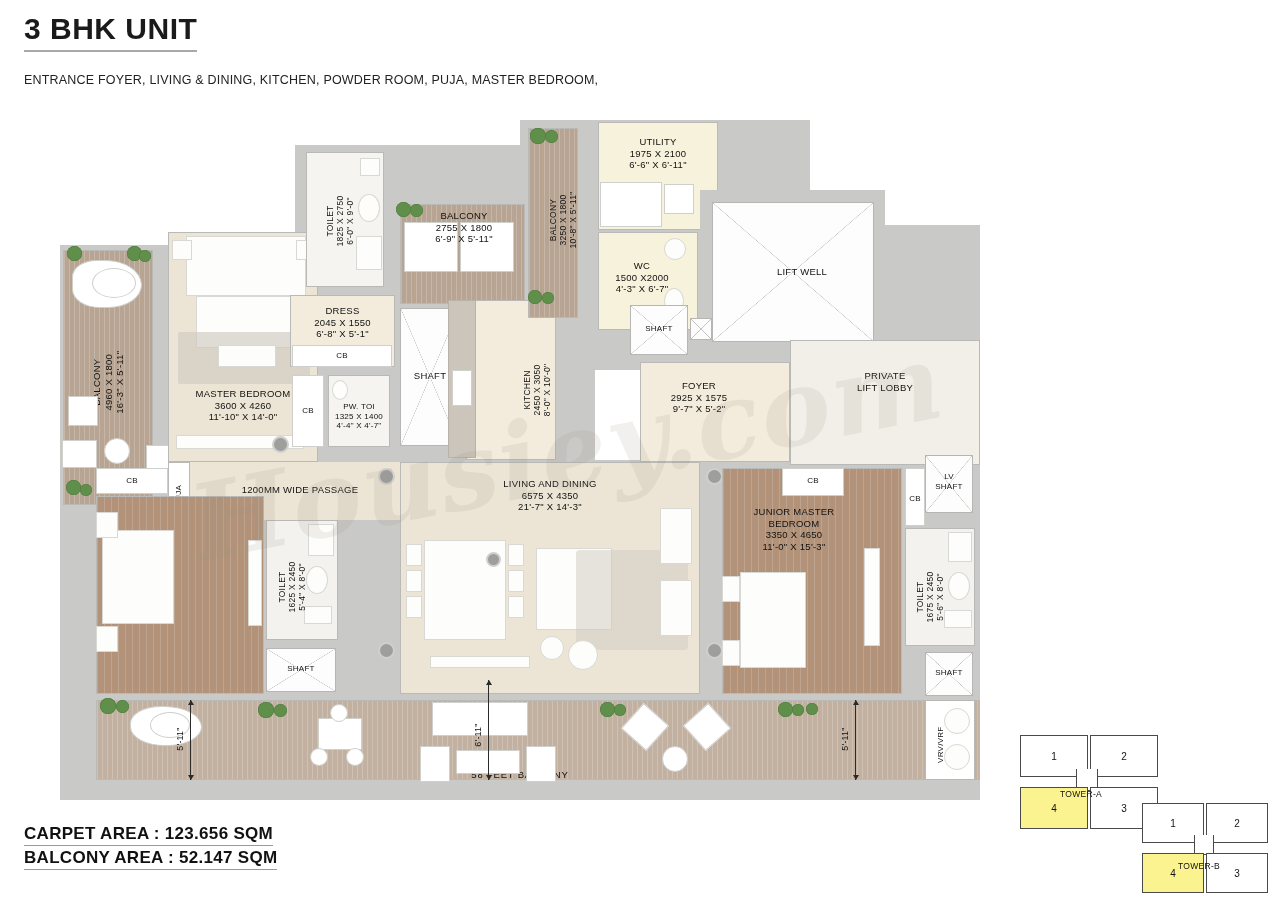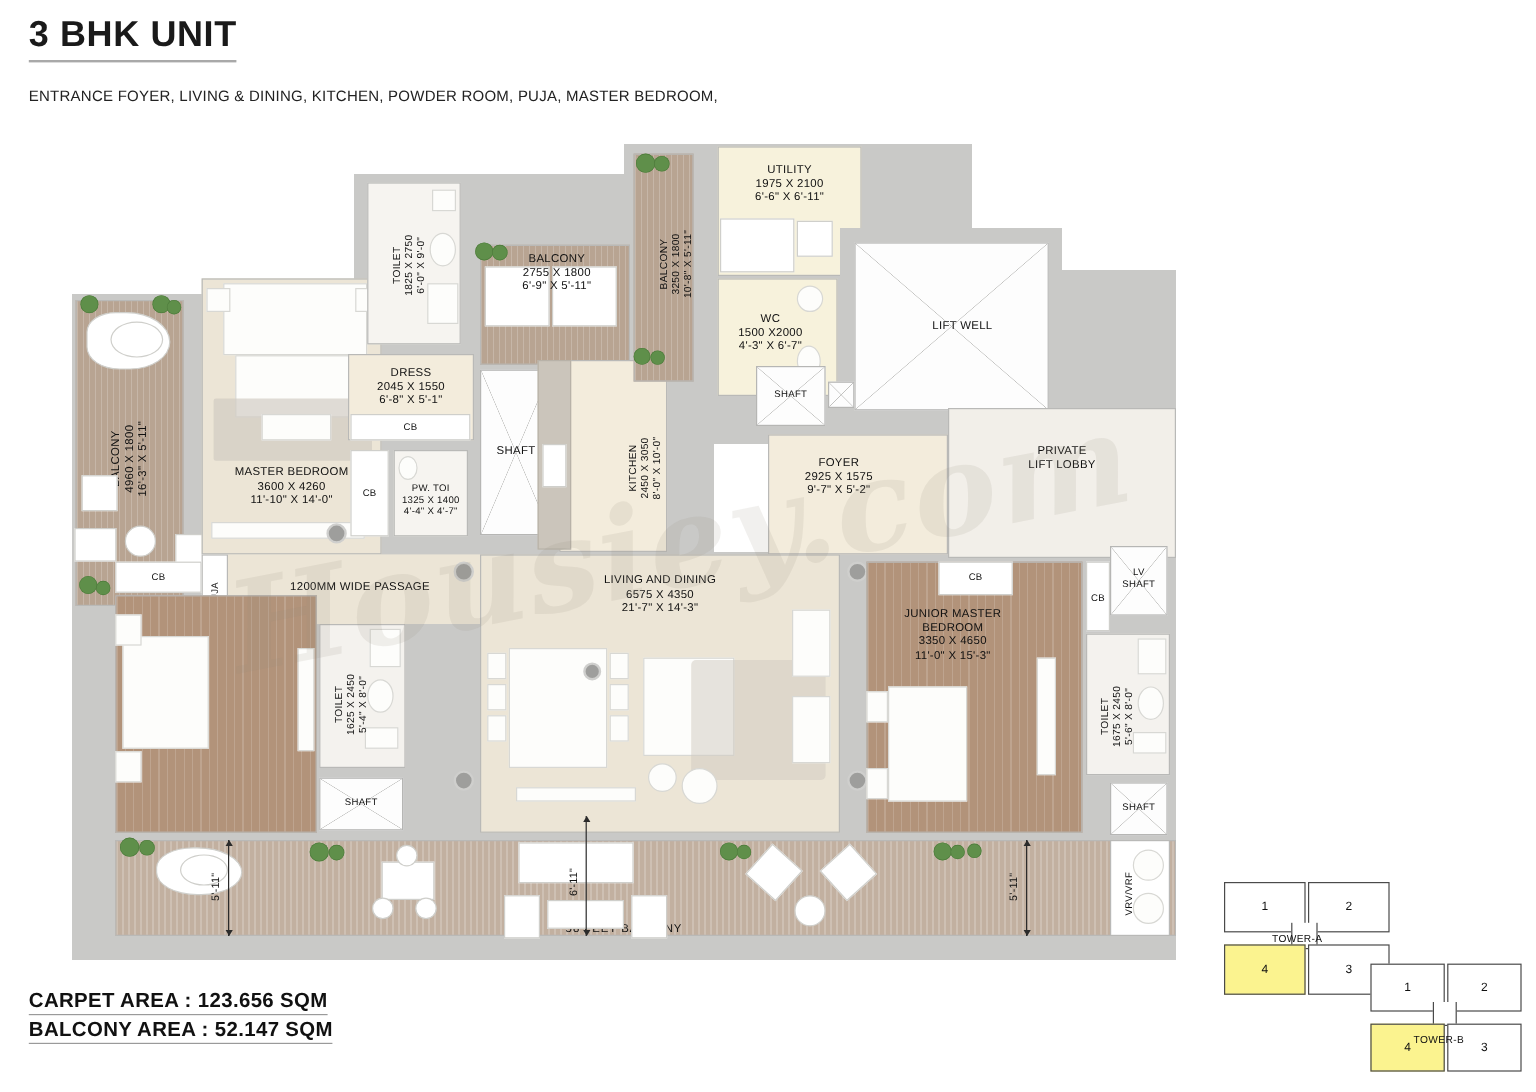--- a/index.html
+++ b/index.html
@@ -424,21 +424,21 @@
   <div class="kpBlock" style="left:88px;top:10px;width:68px;height:42px;">
     <span class="kpNum">2</span>
   </div>
   <div class="kpBlock" style="left:74px;top:44px;width:22px;height:22px;border-top:none;"></div>
   <div class="kpBlock hl" style="left:18px;top:62px;width:68px;height:42px;">
     <span class="kpNum">4</span>
   </div>
   <div class="kpBlock" style="left:88px;top:62px;width:68px;height:42px;">
     <span class="kpNum">3</span>
   </div>
-  <div class="kpTower" style="left:58px;top:52px;">TOWER-A</div>
+  <div class="kpTower" style="left:58px;top:64px;">TOWER-A</div>
 
   <div class="kpBlock" style="left:140px;top:78px;width:62px;height:40px;">
     <span class="kpNum">1</span>
   </div>
   <div class="kpBlock" style="left:204px;top:78px;width:62px;height:40px;">
     <span class="kpNum">2</span>
   </div>
   <div class="kpBlock" style="left:192px;top:110px;width:20px;height:20px;border-top:none;"></div>
   <div class="kpBlock hl" style="left:140px;top:128px;width:62px;height:40px;">
     <span class="kpNum">4</span>

